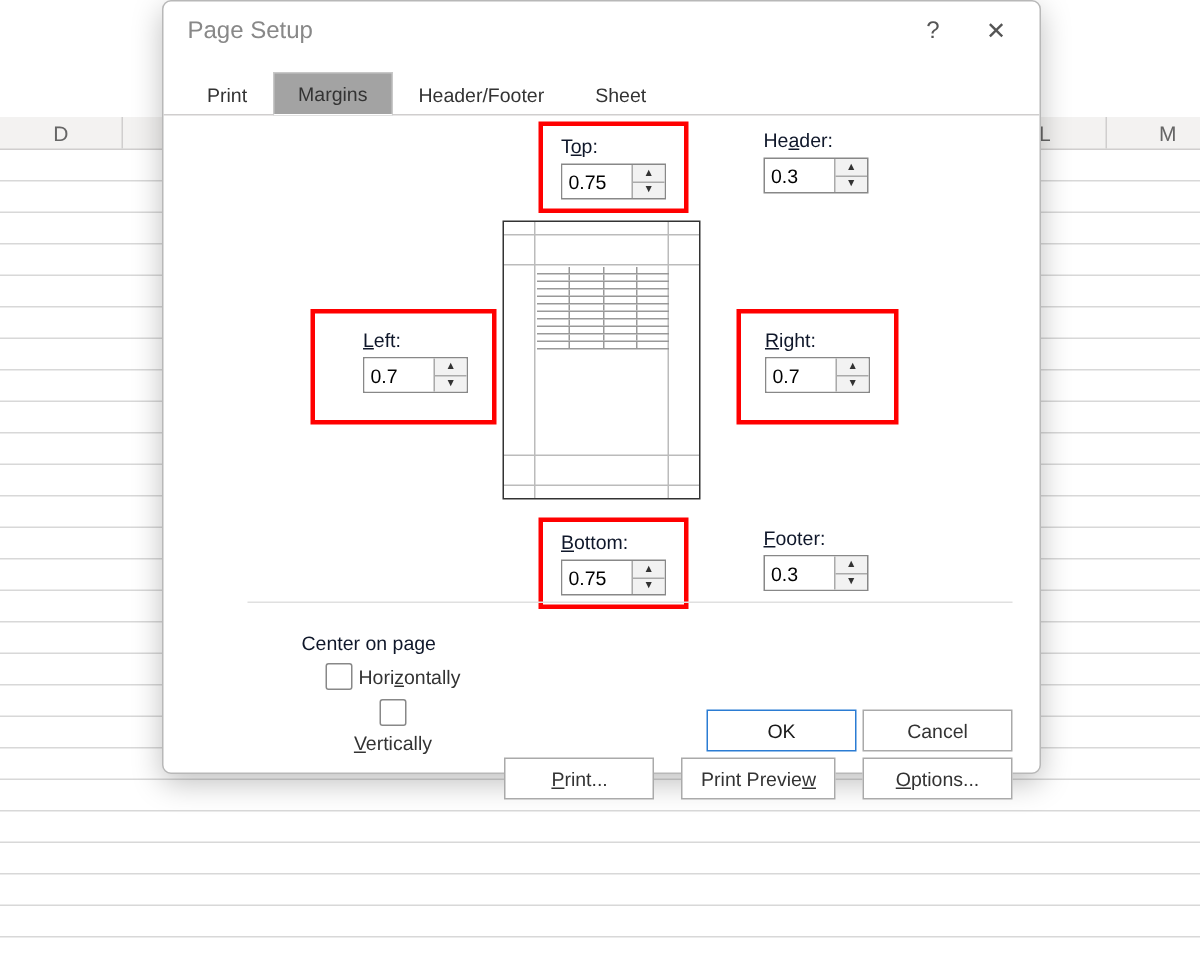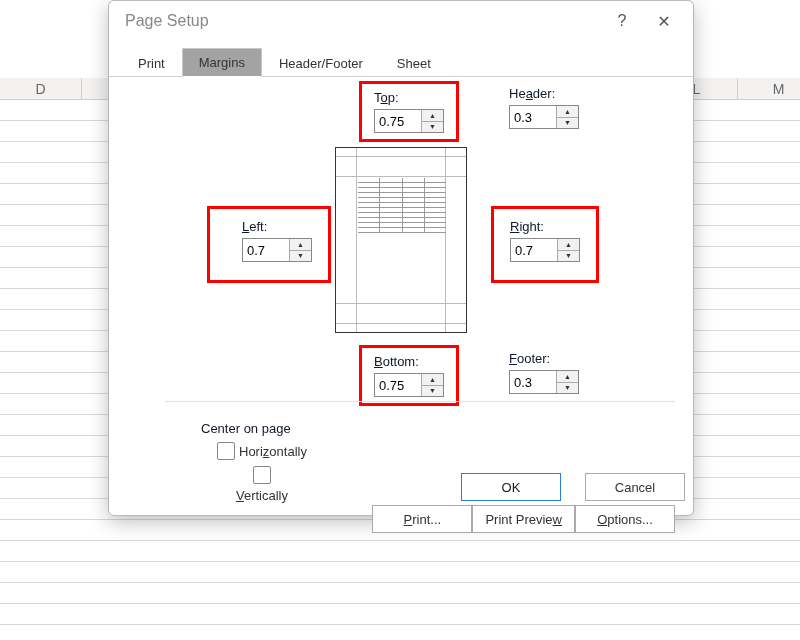--- a/index.html
+++ b/index.html
@@ -188,39 +188,39 @@
     width: 18px; height: 18px;
     border: 1px solid #888;
     border-radius: 2px;
     background: #fff;
   }
   .bottom-btns {
     position: absolute;
     right: 18px;
     top: 428px;
     display: flex;
-    gap: 0;
+    gap: 18px;
   }
   .btn {
     min-width: 100px;
     height: 28px;
     border: 1px solid #aaa;
     background: #fff;
     display: flex;
     align-items: center;
     justify-content: center;
     font-size: 13px;
     padding: 0 12px;
   }
   .footer-btns {
     position: absolute;
-    right: 8px;
+    right: 18px;
     bottom: 14px;
     display: flex;
-    gap: 24px;
+    gap: 4px;
   }
   .btn.primary {
     border: 1px solid #2b7cd3;
     color: #1a1a1a;
   }
 </style>
 </head>
 <body>
 
 <div class="sheet">

